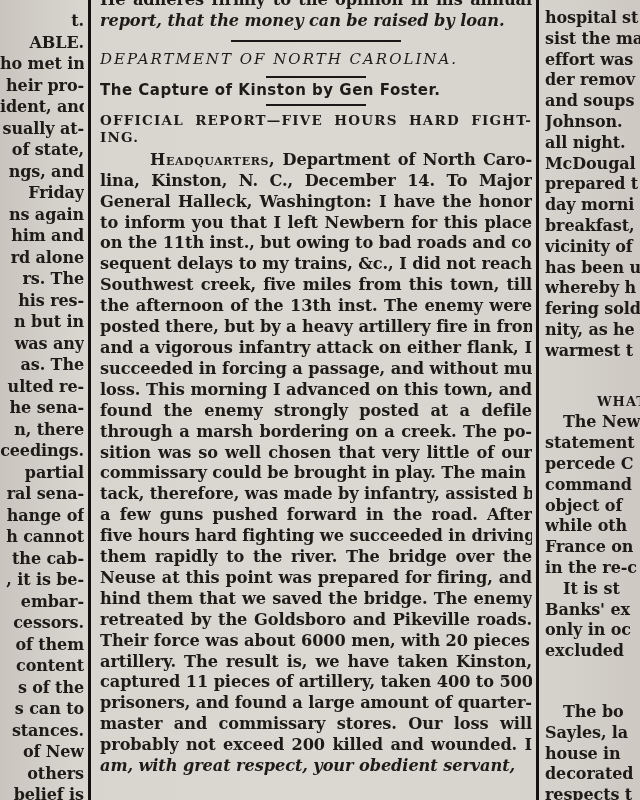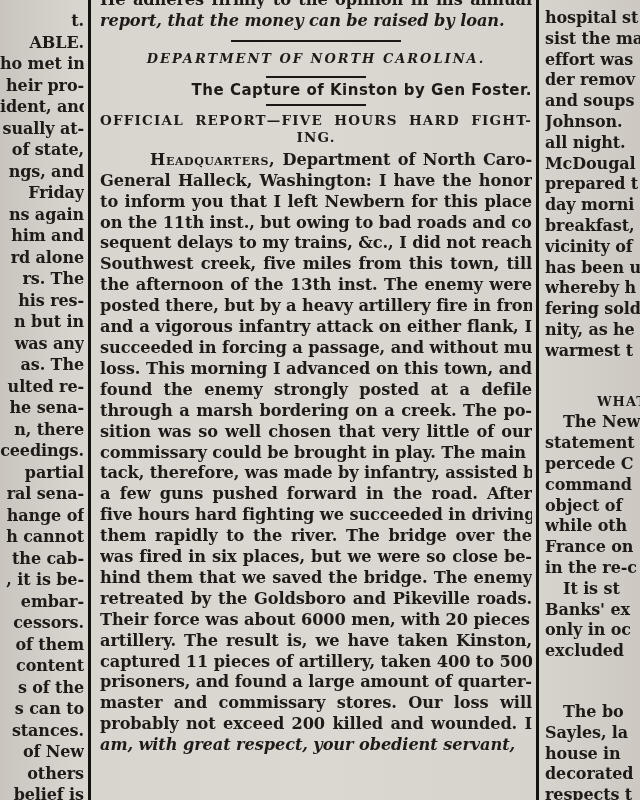--- a/index.html
+++ b/index.html
@@ -28,30 +28,30 @@
   #col-left { left:0; width:84px; }
   #col-left .line { text-align:right; font-size:16px; line-height:21.5px; }
   
   #col-right { left:545px; width:95px; }
   #col-right .line { text-align:left; font-size:16px; line-height:20.8px; }
   
   #col-mid { left:100px; width:432px; }
   #col-mid .line { text-align:justify; text-align-last:justify; font-size:16.2px; line-height:20.9px; }
   #col-mid .line.last { text-align-last:left;font-style:italic; }
   .dept {
-    font-style:italic; font-weight:bold; text-align:center; letter-spacing:2px;
-    font-size:13px; margin-top:6px; height:22px; line-height:22px;
+    font-style:italic; font-weight:normal; letter-spacing:2px;
+    font-size:15px; margin-top:6px; height:22px; line-height:22px;
   }
   .subhead {
     font-family:"DejaVu Sans", "Liberation Sans", sans-serif;
-    font-weight:bold; text-align:right; font-size:15px; letter-spacing:0.5px;
+    font-weight:bold; text-align:left; font-size:15px; letter-spacing:0.5px;
     height:24px; line-height:24px;
   }
   .report-head {
-    font-weight:bold; text-align:center; font-size:13.5px; letter-spacing:1.2px;
+    font-weight:bold; font-size:13.5px; letter-spacing:1.2px;
     line-height:17px;
   }
   .sep { height:2px; background:#1a1816; margin:0 auto; }
   .smallcaps { font-variant:small-caps; letter-spacing:0.6px;margin-left:32px; }
   .indent { padding-left:18px; }
 </style>
 </head>
 <body>
 
 <div class="paper"></div>
@@ -108,39 +108,40 @@
   <div class="dept">DEPARTMENT OF NORTH CAROLINA.</div>
   <div class="sep" style="width:100px; margin-top:6px;"></div>
   <div class="subhead">The Capture of Kinston by Gen Foster.</div>
   <div class="sep" style="width:100px; margin-top:2px; margin-bottom:6px;"></div>
   <div class="report-head" style="text-align:justify;text-align-last:justify;">OFFICIAL REPORT—FIVE HOURS HARD FIGHT-</div>
   <div class="report-head" style="margin-bottom:4px;">ING.</div>
   <div class="line indent">
     <span class="smallcaps">Headquarters,</span><span> Department of North Caro-</span>
   </div>
   <div id="mid-lines">
+      <div class="line">lina, Kinston, N. C., December 14. To Major</div>
       <div class="line">General Halleck, Washington: I have the honor</div>
       <div class="line">to inform you that I left Newbern for this place</div>
       <div class="line">on the 11th inst., but owing to bad roads and con-</div>
       <div class="line">sequent delays to my trains, &amp;c., I did not reach</div>
       <div class="line">Southwest creek, five miles from this town, till</div>
       <div class="line">the afternoon of the 13th inst. The enemy were</div>
       <div class="line">posted there, but by a heavy artillery fire in front,</div>
       <div class="line">and a vigorous infantry attack on either flank, I</div>
       <div class="line">succeeded in forcing a passage, and without much</div>
       <div class="line">loss. This morning I advanced on this town, and</div>
       <div class="line">found the enemy strongly posted at a defile</div>
       <div class="line">through a marsh bordering on a creek. The po-</div>
       <div class="line">sition was so well chosen that very little of our</div>
       <div class="line">commissary could be brought in play. The main at-</div>
       <div class="line">tack, therefore, was made by infantry, assisted by</div>
       <div class="line">a few guns pushed forward in the road. After</div>
       <div class="line">five hours hard fighting we succeeded in driving</div>
       <div class="line">them rapidly to the river. The bridge over the</div>
-      <div class="line">was fired in six places, but we were so close be-</div>
+      <div class="line">Neuse at this point was prepared for firing, and</div>
       <div class="line">hind them that we saved the bridge. The enemy</div>
       <div class="line">retreated by the Goldsboro and Pikeville roads.</div>
       <div class="line">Their force was about 6000 men, with 20 pieces of</div>
       <div class="line">artillery. The result is, we have taken Kinston,</div>
       <div class="line">captured 11 pieces of artillery, taken 400 to 500</div>
       <div class="line">prisoners, and found a large amount of quarter-</div>
       <div class="line">master and commissary stores. Our loss will</div>
       <div class="line">probably not exceed 200 killed and wounded. I</div>
       <div class="line last">am, with great respect, your obedient servant,</div>
     </div>

